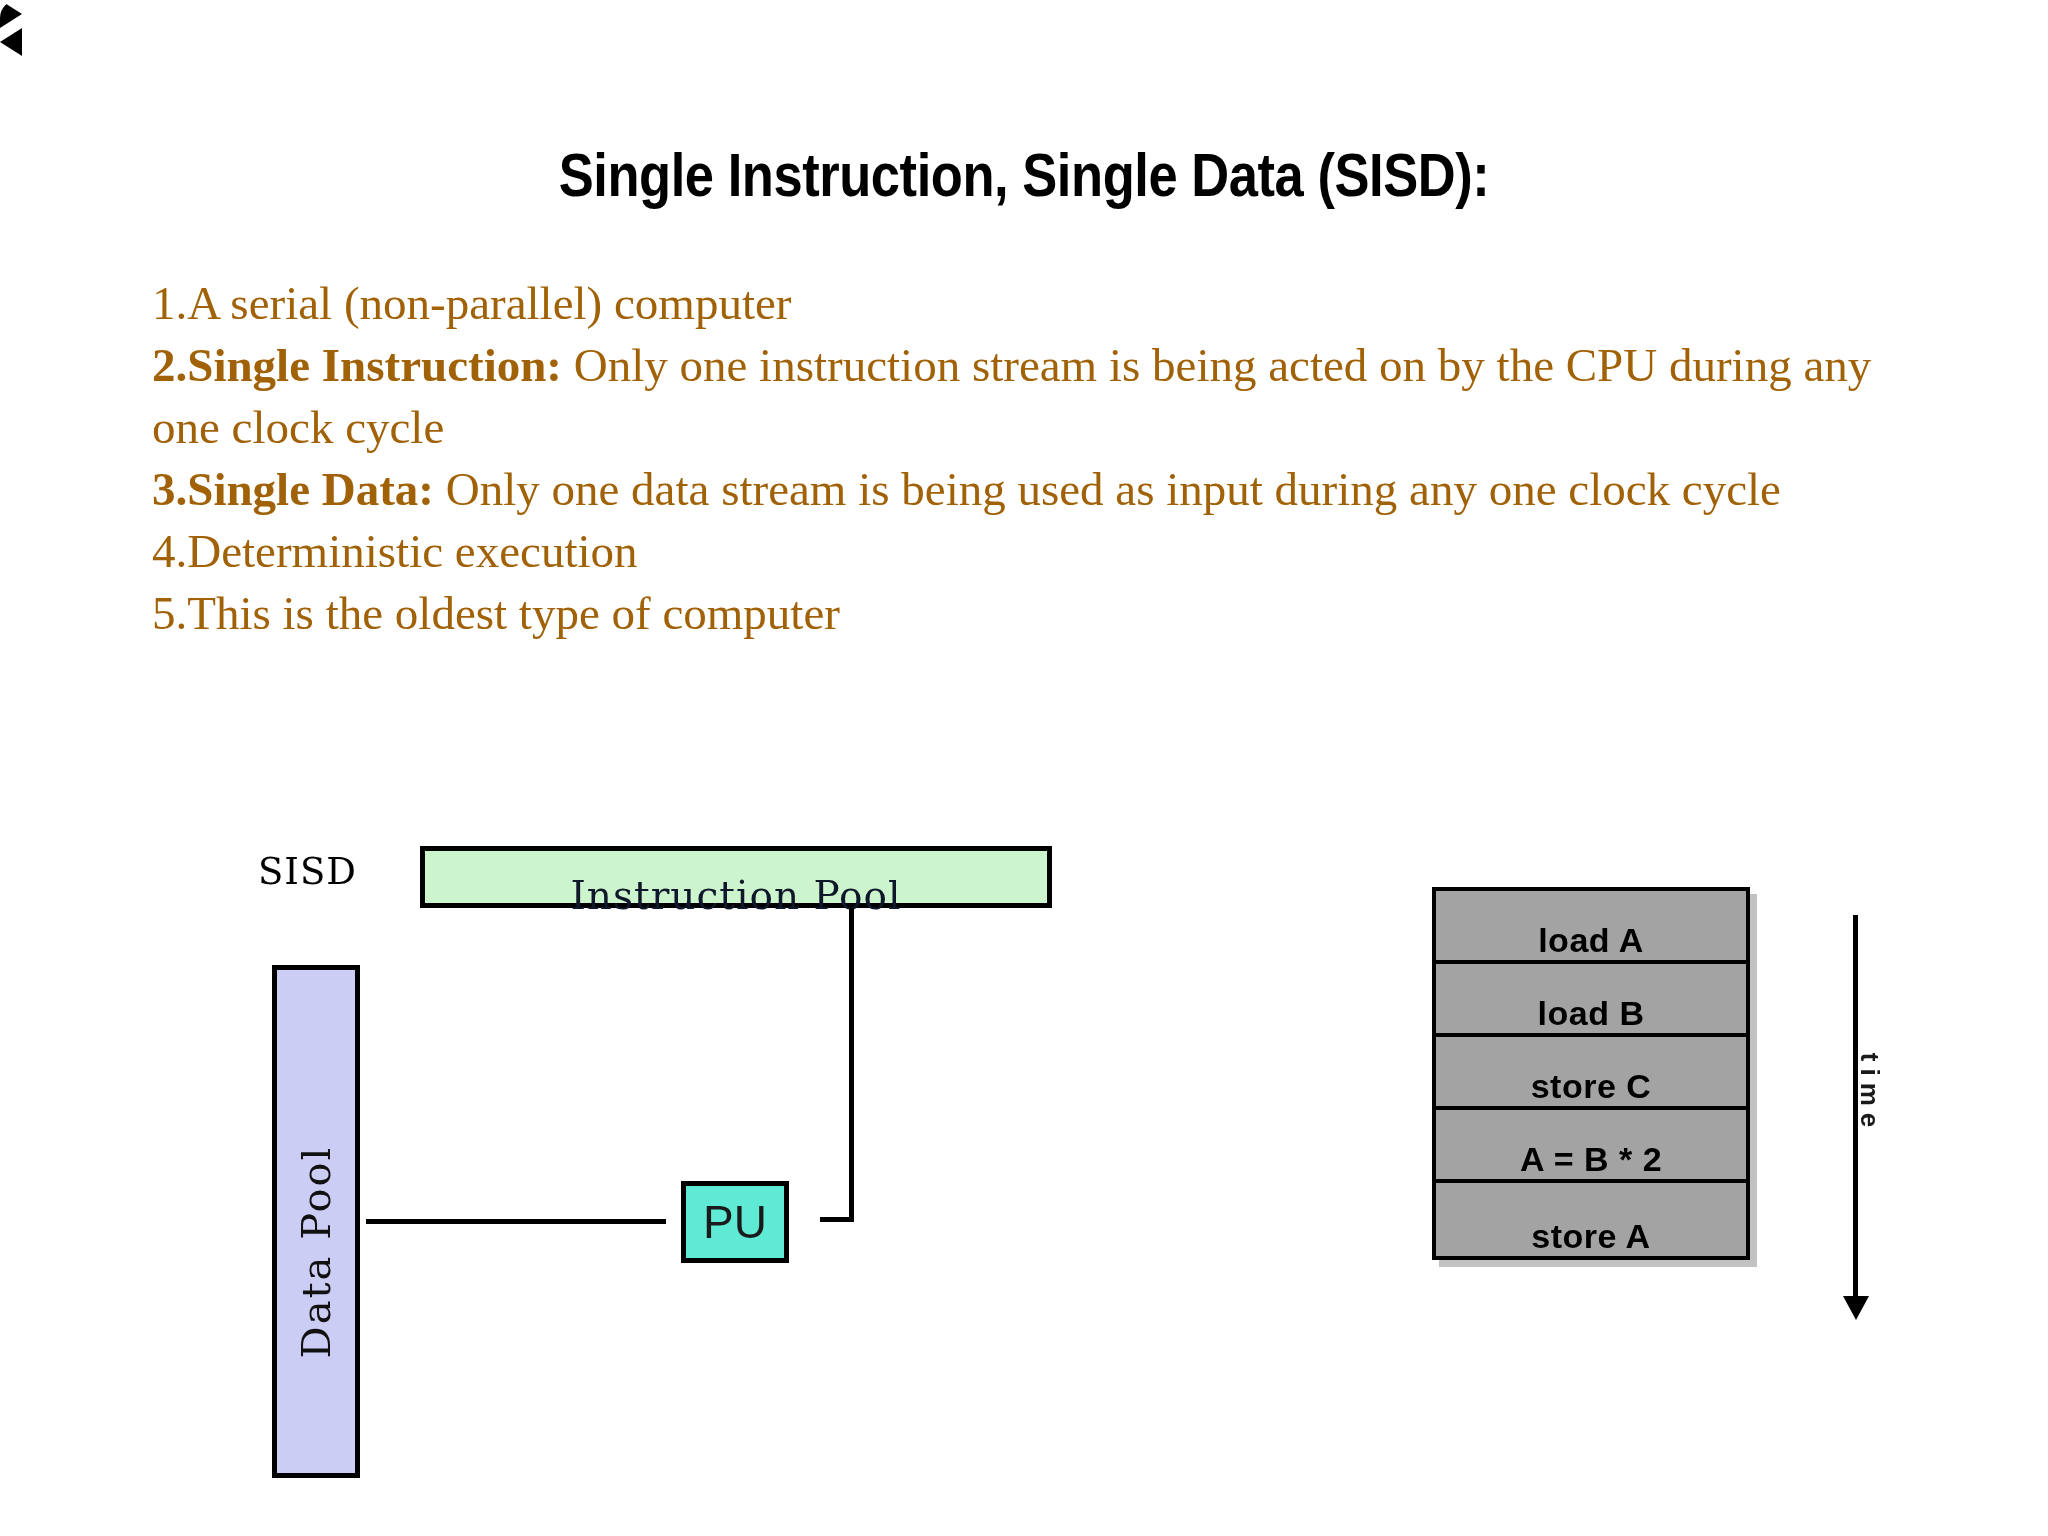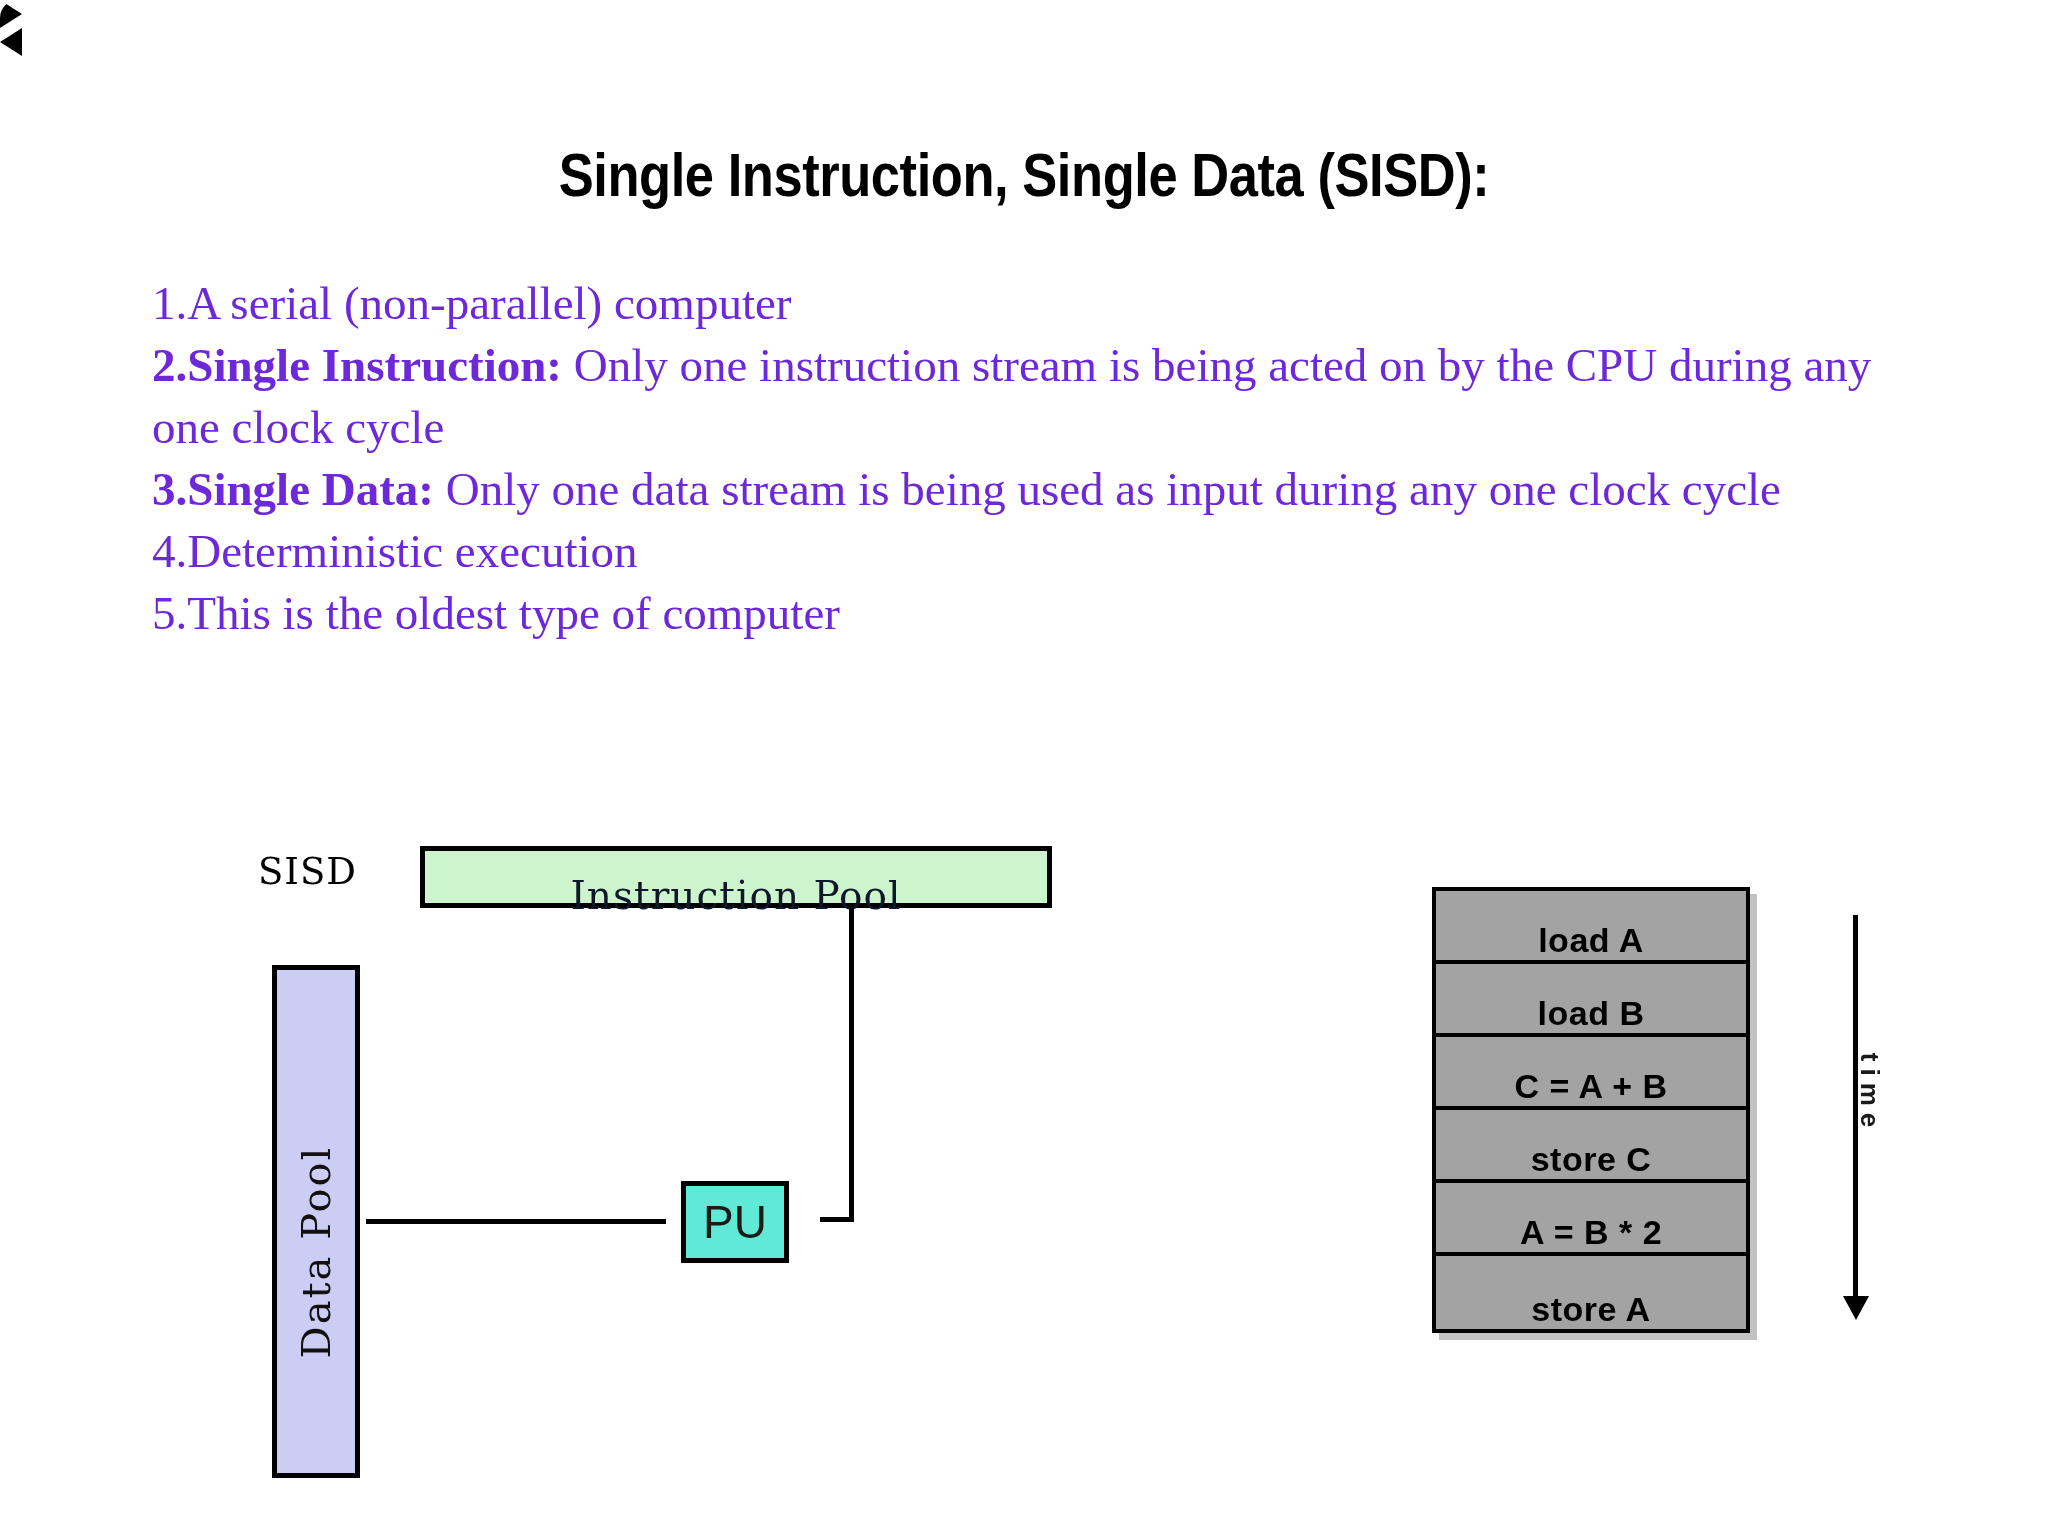--- a/index.html
+++ b/index.html
@@ -36,21 +36,21 @@
 
   
   #body-list {
     position: absolute;
     left: 152px;
     top: 272px;
     width: 1790px;
     font-family: "Liberation Serif", "DejaVu Serif", serif;
     font-size: 47px;
     line-height: 62px;
-    color: #6d28d9;
+    color: #a16207;
   }
   #body-list .bullet-line {
     margin: 0;
     padding: 0;
     text-indent: 0;
   }
   #body-list .lead {
     font-weight: bold;
   }
   #body-list .num {
@@ -314,23 +314,20 @@
   </div>
 
   <div id="instruction-stack">
     <div class="instr-cell">
       <span class="lbl">load A</span>
     </div>
     <div class="instr-cell">
       <span class="lbl">load B</span>
     </div>
     <div class="instr-cell">
-      <span class="lbl">C = A + B</span>
-    </div>
-    <div class="instr-cell">
       <span class="lbl">store C</span>
     </div>
     <div class="instr-cell">
       <span class="lbl">A = B * 2</span>
     </div>
     <div class="instr-cell">
       <span class="lbl">store A</span>
     </div>
   </div>
 

